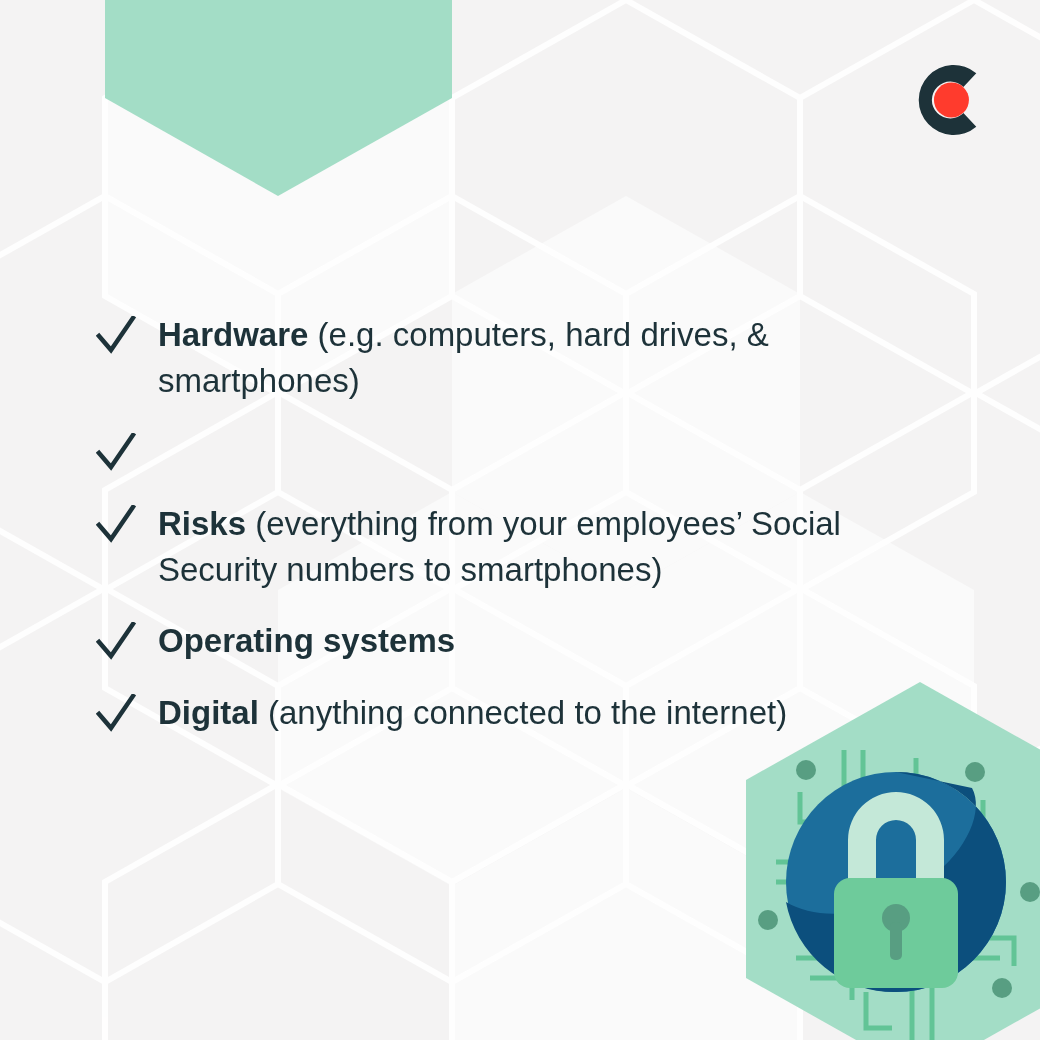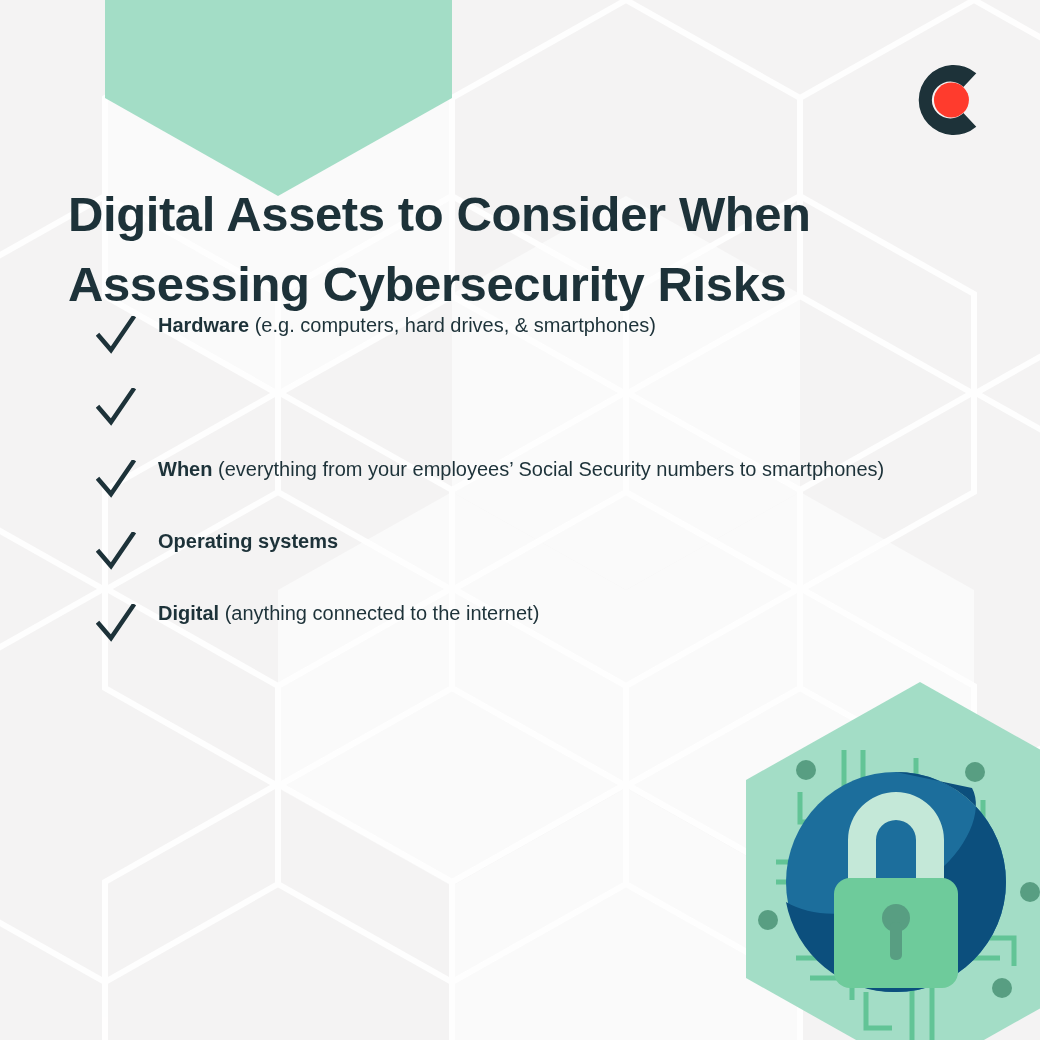--- a/index.html
+++ b/index.html
@@ -62,21 +62,21 @@
   }
   .check-icon {
     flex: 0 0 auto;
     width: 40px;
     height: 42px;
     margin-right: 22px;
     margin-top: 4px;
   }
   .item-text {
     color: #1d3239;
-    font-size: 20px;
+    font-size: 33px;
     line-height: 1.38;
     max-width: 800px;
   }
   .item-text .lead {
     font-weight: bold;
   }
 
   
   #hex-illustration {
     position: absolute;
@@ -122,45 +122,41 @@
     </g>
 
     <polygon points="278,-198 452,-100 452,98 278,196 105,98 105,-100" fill="#a3ddc6"></polygon>
   </svg>
 
   <svg id="logo" viewBox="0 0 100 100" xmlns="http://www.w3.org/2000/svg">
     <path d="M84 21 A 38 38 0 1 0 84 79 L 70 64 A 20 20 0 1 1 70 36 Z" fill="#1d3239"></path>
     <circle cx="57" cy="50" r="19" fill="#ff3b2d"></circle>
   </svg>
 
-  <h1 id="title">
-    <span class="tline">Digital Assets to Consider When</span>
-    <span class="tline">Assessing Cybersecurity Risks</span>
-  </h1>
 
   <div id="list">
 
     <div class="list-item">
       <svg class="check-icon" viewBox="0 0 40 42" xmlns="http://www.w3.org/2000/svg">
         <path d="M3 20 L15 34 L37 2" fill="none" stroke="#1d3239" stroke-width="4.5" stroke-linecap="square"></path>
       </svg>
       <div class="item-text"><span class="lead">Hardware</span><span> (e.g. computers, hard drives, &amp; smartphones)</span></div>
     </div>
 
     <div class="list-item">
       <svg class="check-icon" viewBox="0 0 40 42" xmlns="http://www.w3.org/2000/svg">
         <path d="M3 20 L15 34 L37 2" fill="none" stroke="#1d3239" stroke-width="4.5" stroke-linecap="square"></path>
       </svg>
     </div>
 
     <div class="list-item">
       <svg class="check-icon" viewBox="0 0 40 42" xmlns="http://www.w3.org/2000/svg">
         <path d="M3 20 L15 34 L37 2" fill="none" stroke="#1d3239" stroke-width="4.5" stroke-linecap="square"></path>
       </svg>
-      <div class="item-text"><span class="lead">When</span><span> (everything from your employees’ Social Security numbers to smartphones)</span></div>
+      <div class="item-text"><span class="lead">Risks</span><span> (everything from your employees’ Social Security numbers to smartphones)</span></div>
     </div>
 
     <div class="list-item">
       <svg class="check-icon" viewBox="0 0 40 42" xmlns="http://www.w3.org/2000/svg">
         <path d="M3 20 L15 34 L37 2" fill="none" stroke="#1d3239" stroke-width="4.5" stroke-linecap="square"></path>
       </svg>
       <div class="item-text"><span class="lead">Operating systems</span><span></span></div>
     </div>
 
     <div class="list-item">

